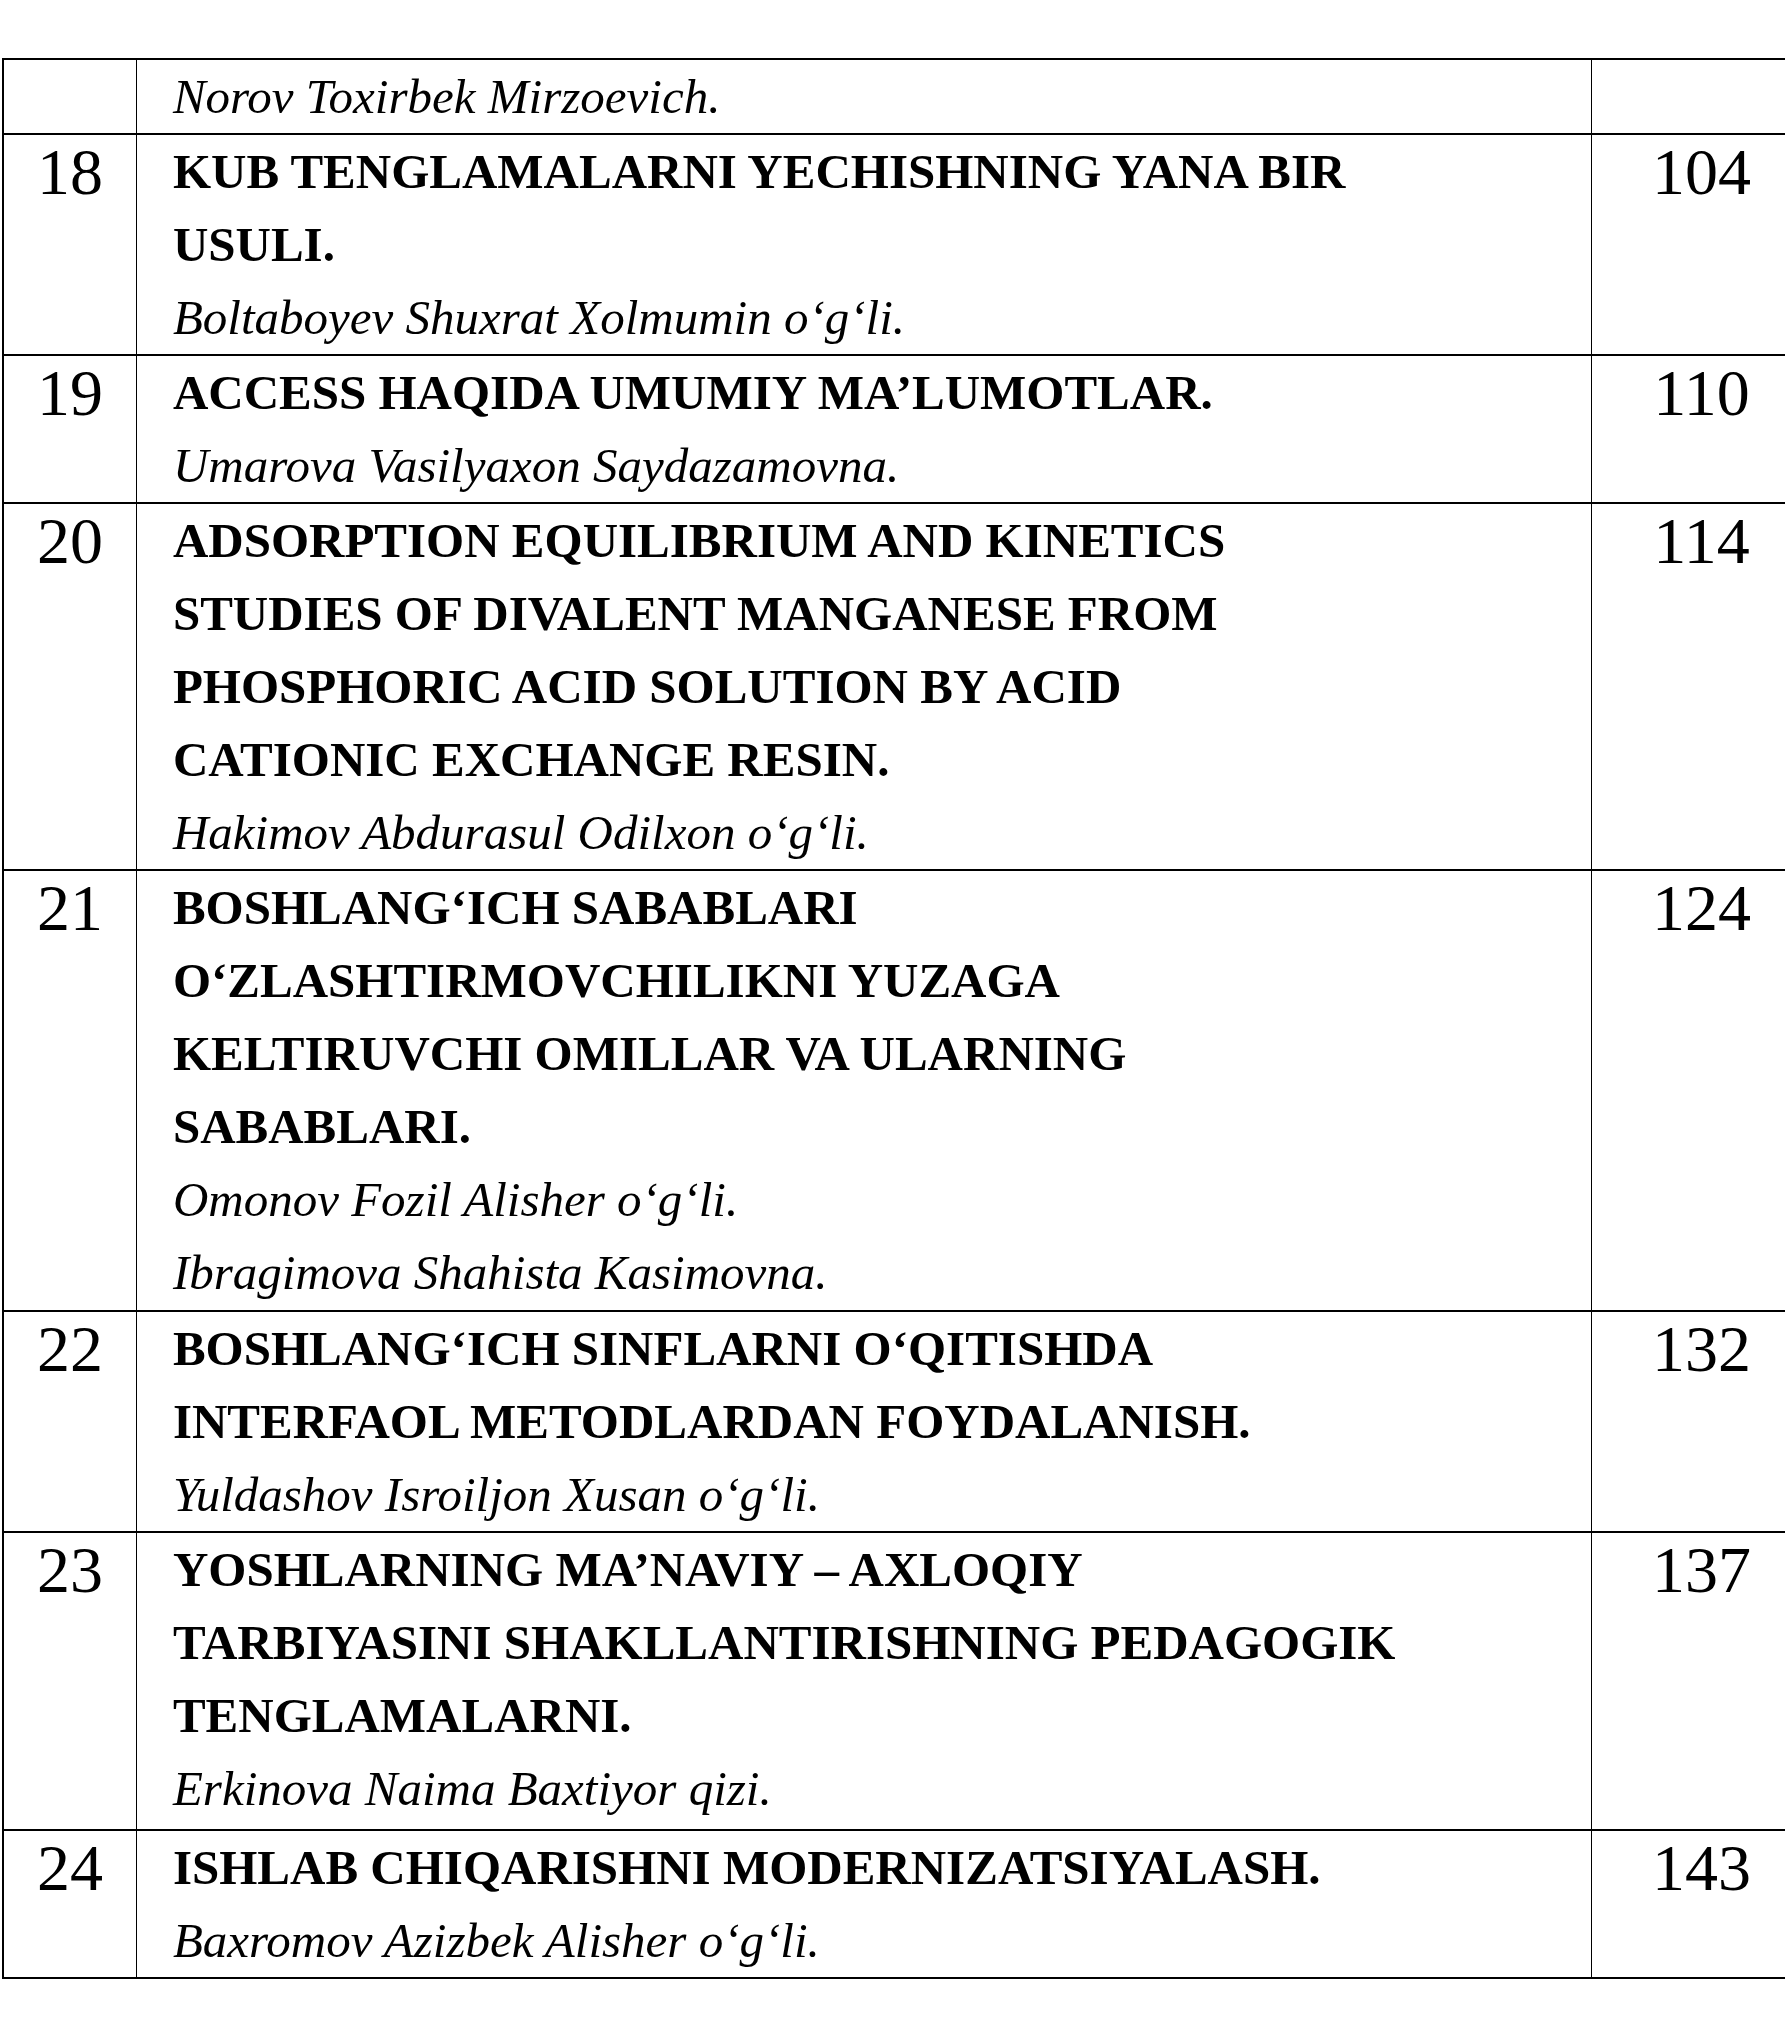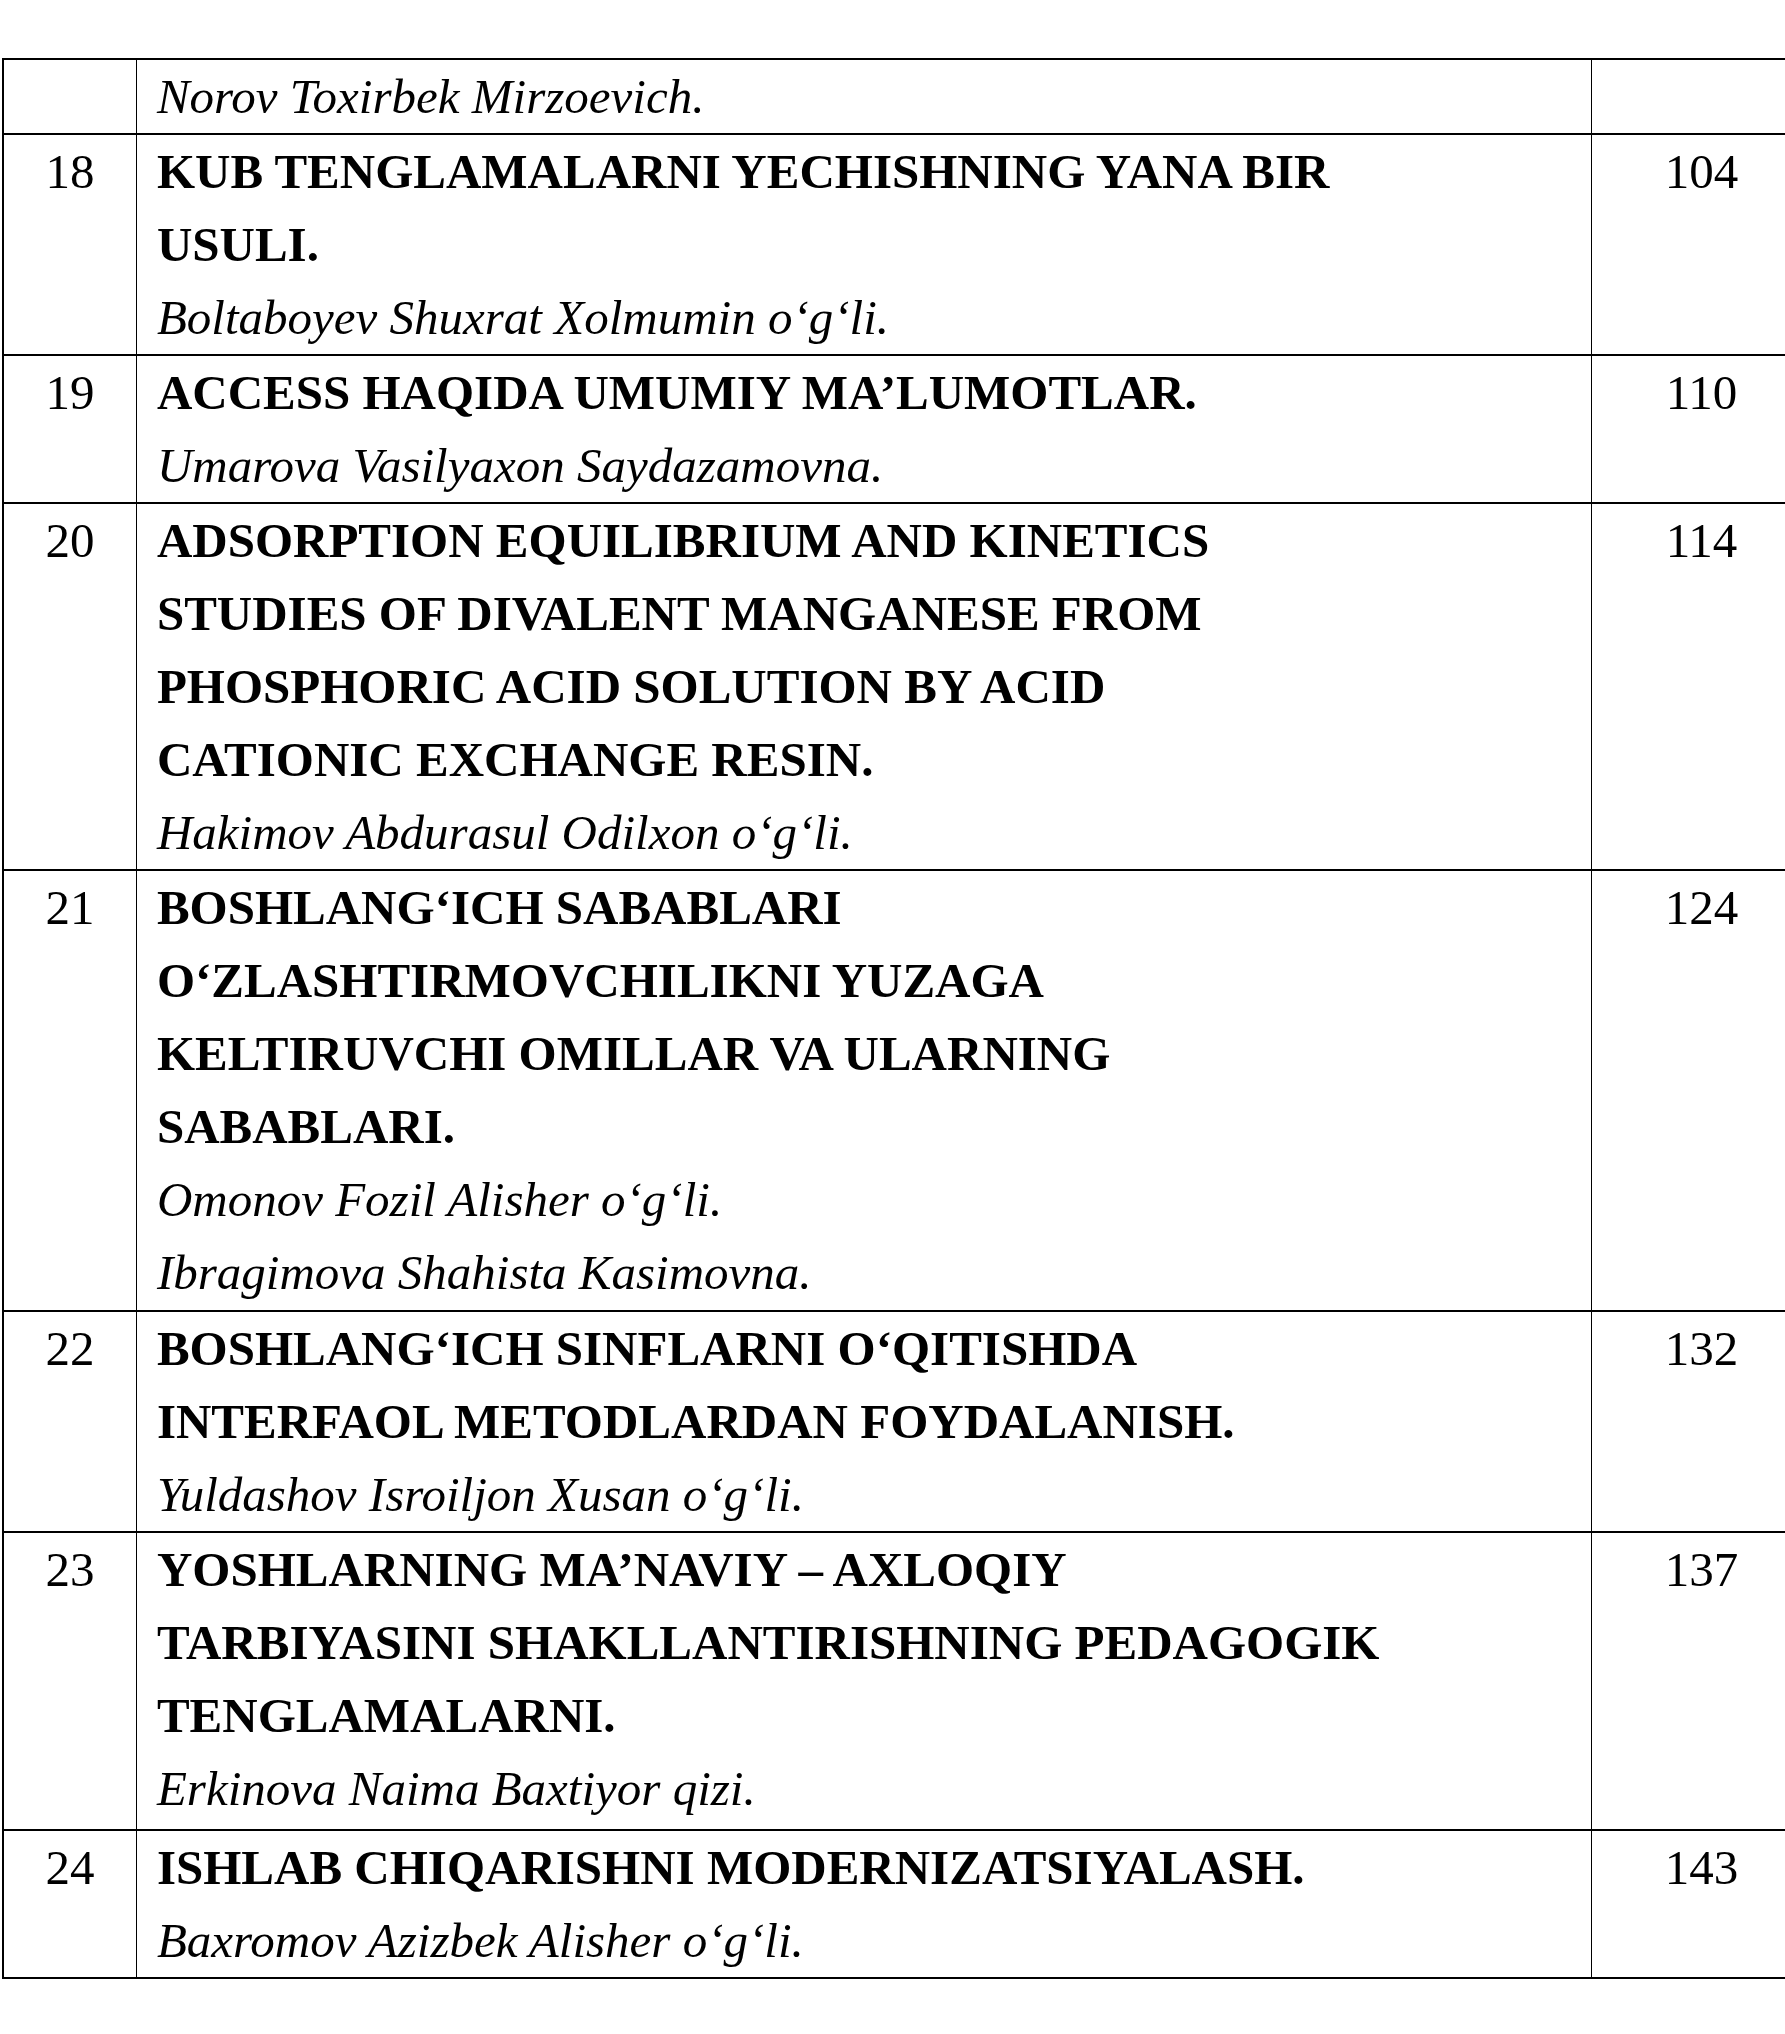--- a/index.html
+++ b/index.html
@@ -5,24 +5,24 @@
   html, body { margin: 0; padding: 0; background: #ffffff; }
   body { width: 1786px; height: 2035px; position: relative; overflow: hidden;
          font-family: "Liberation Serif", "DejaVu Serif", serif; color: #000; }
   .toc { position: absolute; left: 1.9px; top: 58px; width: 1798px; border-collapse: collapse; table-layout: fixed; }
   .toc td { border: 2.8px solid #000; vertical-align: top; padding: 0; }
   .toc tr.thin-top td { border-top-width: 0.9px; }
   .toc td.num { width: 132px; text-align: center; border-right-width: 1.9px; }
   .toc td.main { width: 1427px; padding-left: 20px; padding-right: 7.6px; border-left-width: 1.9px; border-right-width: 1.9px; }
   .toc td.page { text-align: center; padding-right: 0; border-left-width: 1.9px; border-right: none; }
   .toc td.page span { display: block; width: 218px; }
-  .line { display: block; font-size: 49px; line-height: 73px; white-space: nowrap; }
+  .line { display: block; font-size: 49px; line-height: 73px; white-space: nowrap; margin-left: 16px; }
   .title { font-weight: bold; }
   .author { font-style: italic; }
-  .numtxt { display: block; font-size: 49px; line-height: 73px; }
+  .numtxt { display: block; font-size: 66px; line-height: 73px; }
 </style>
 </head>
 <body>
 
 <table class="toc">
   <tbody>
 
     <tr style="height:74px">
       <td class="num">
           <span class="numtxt"></span>

